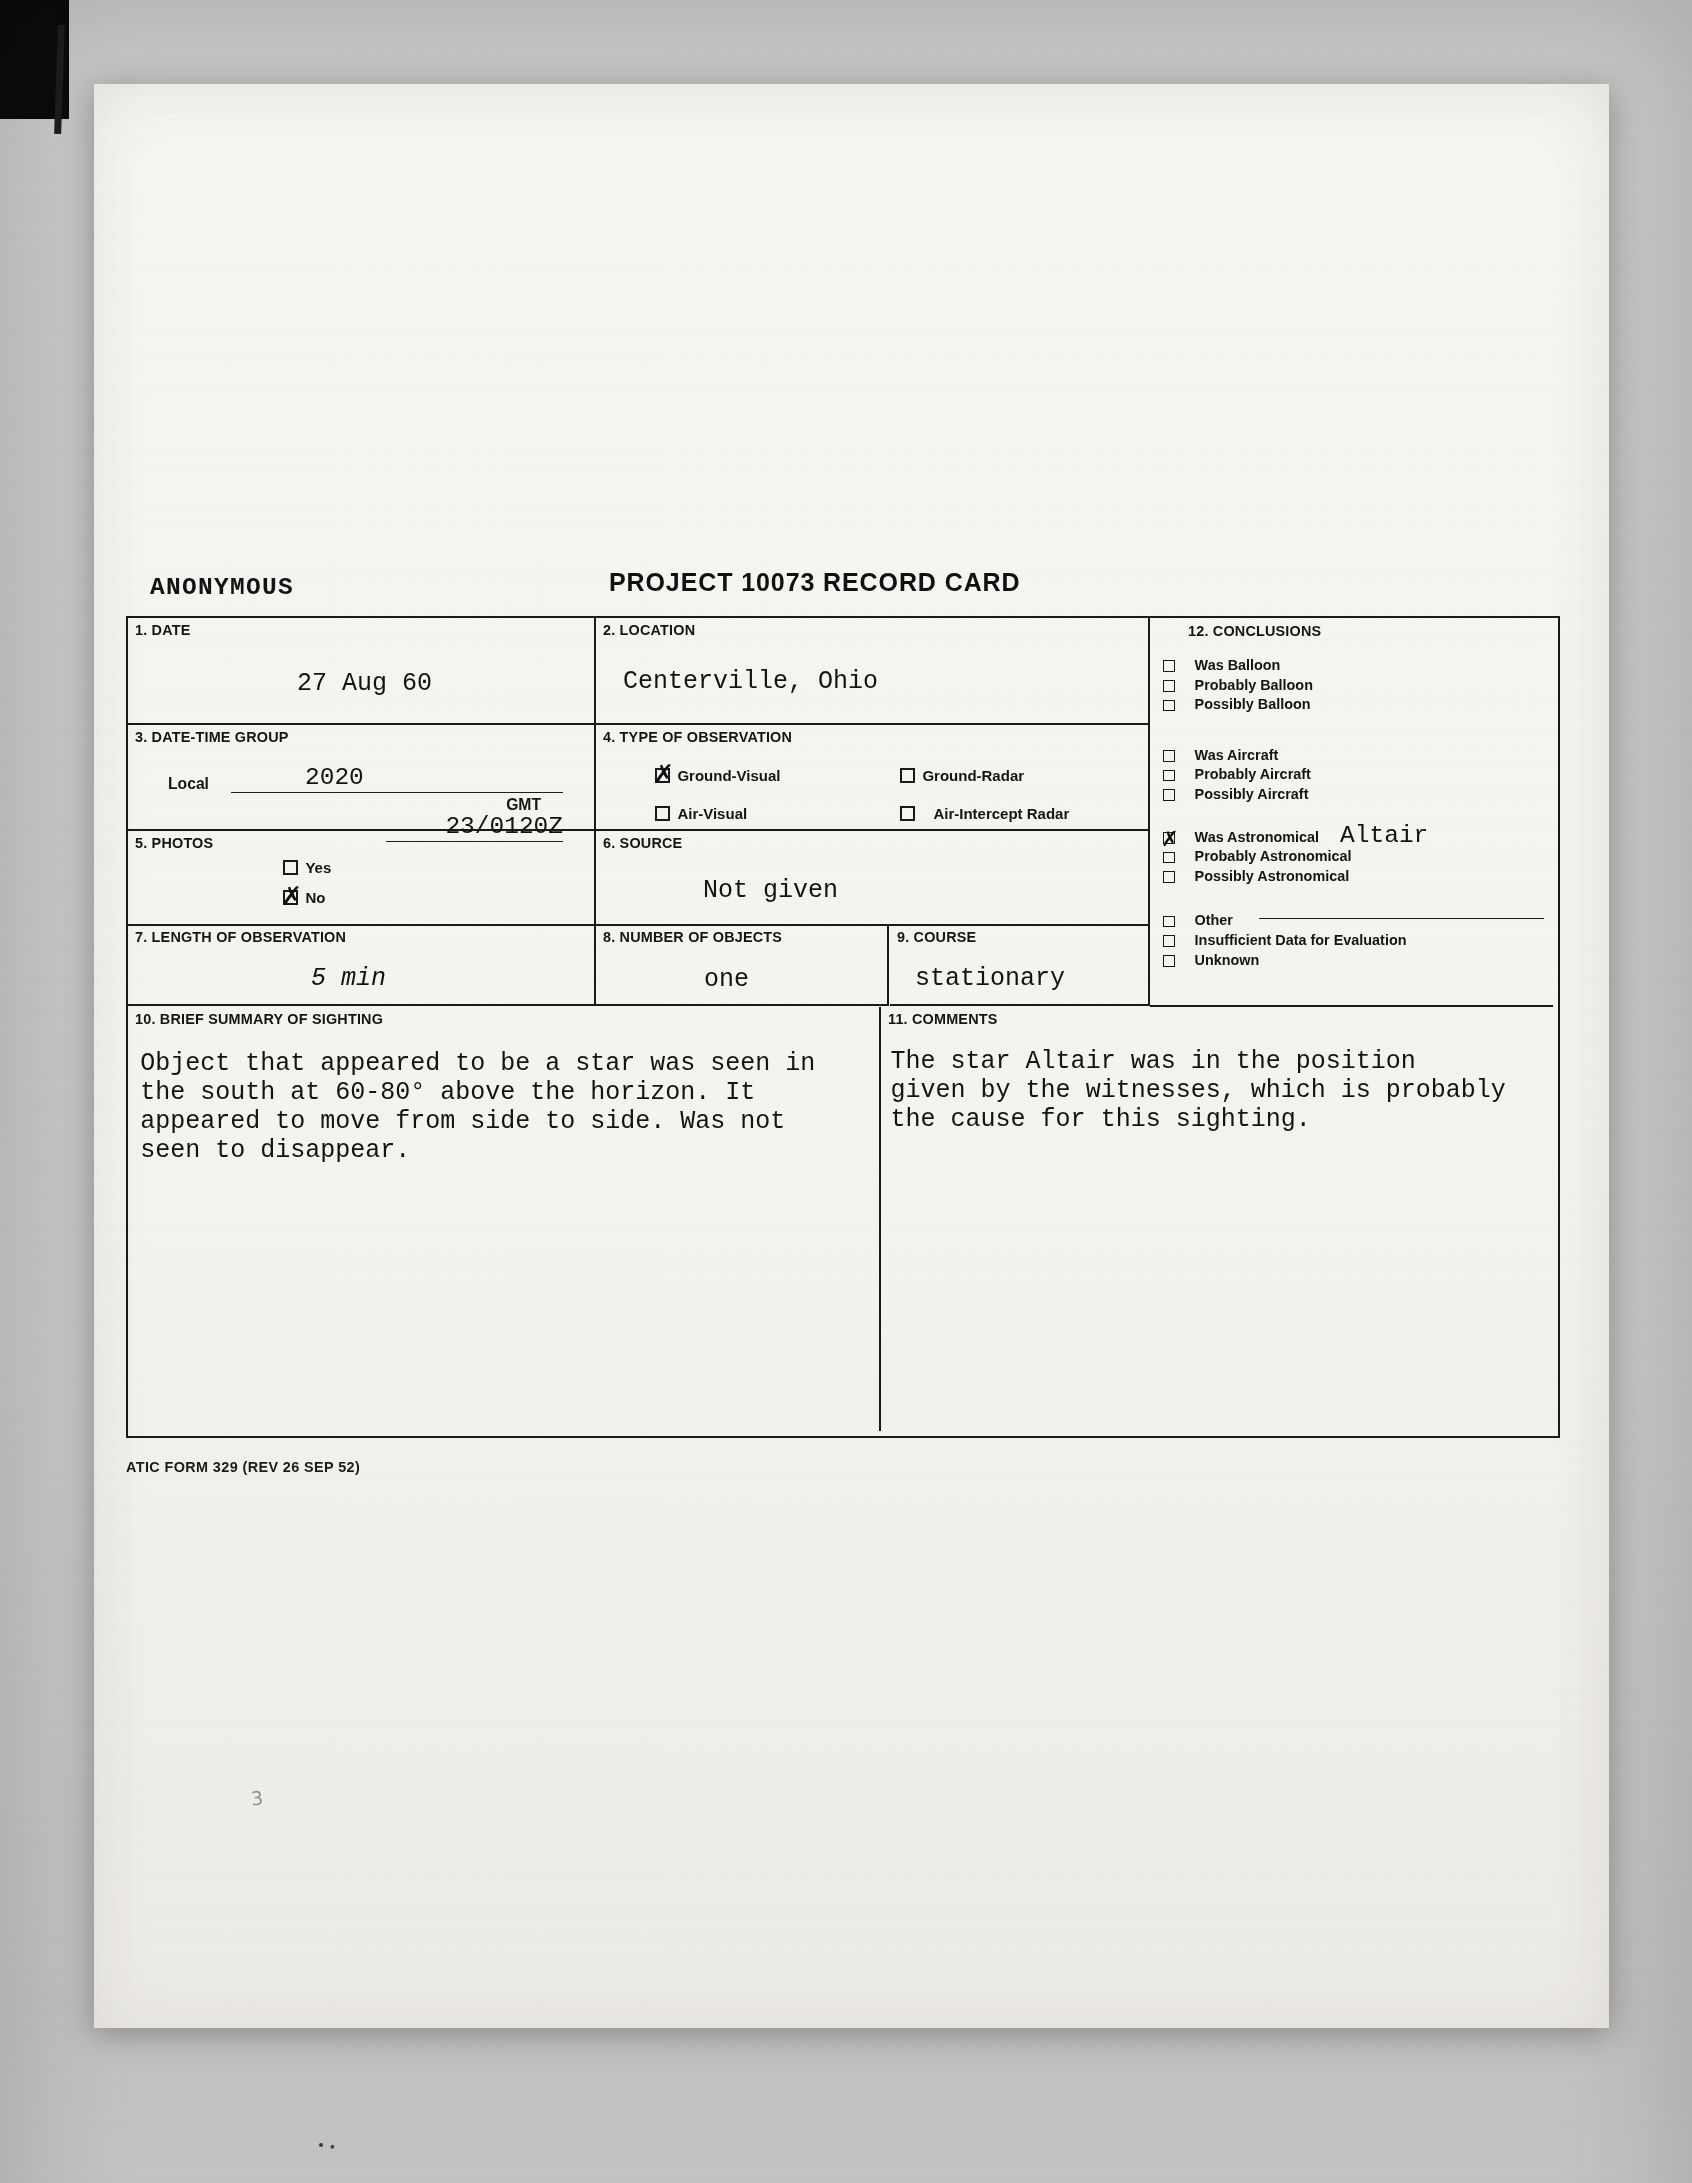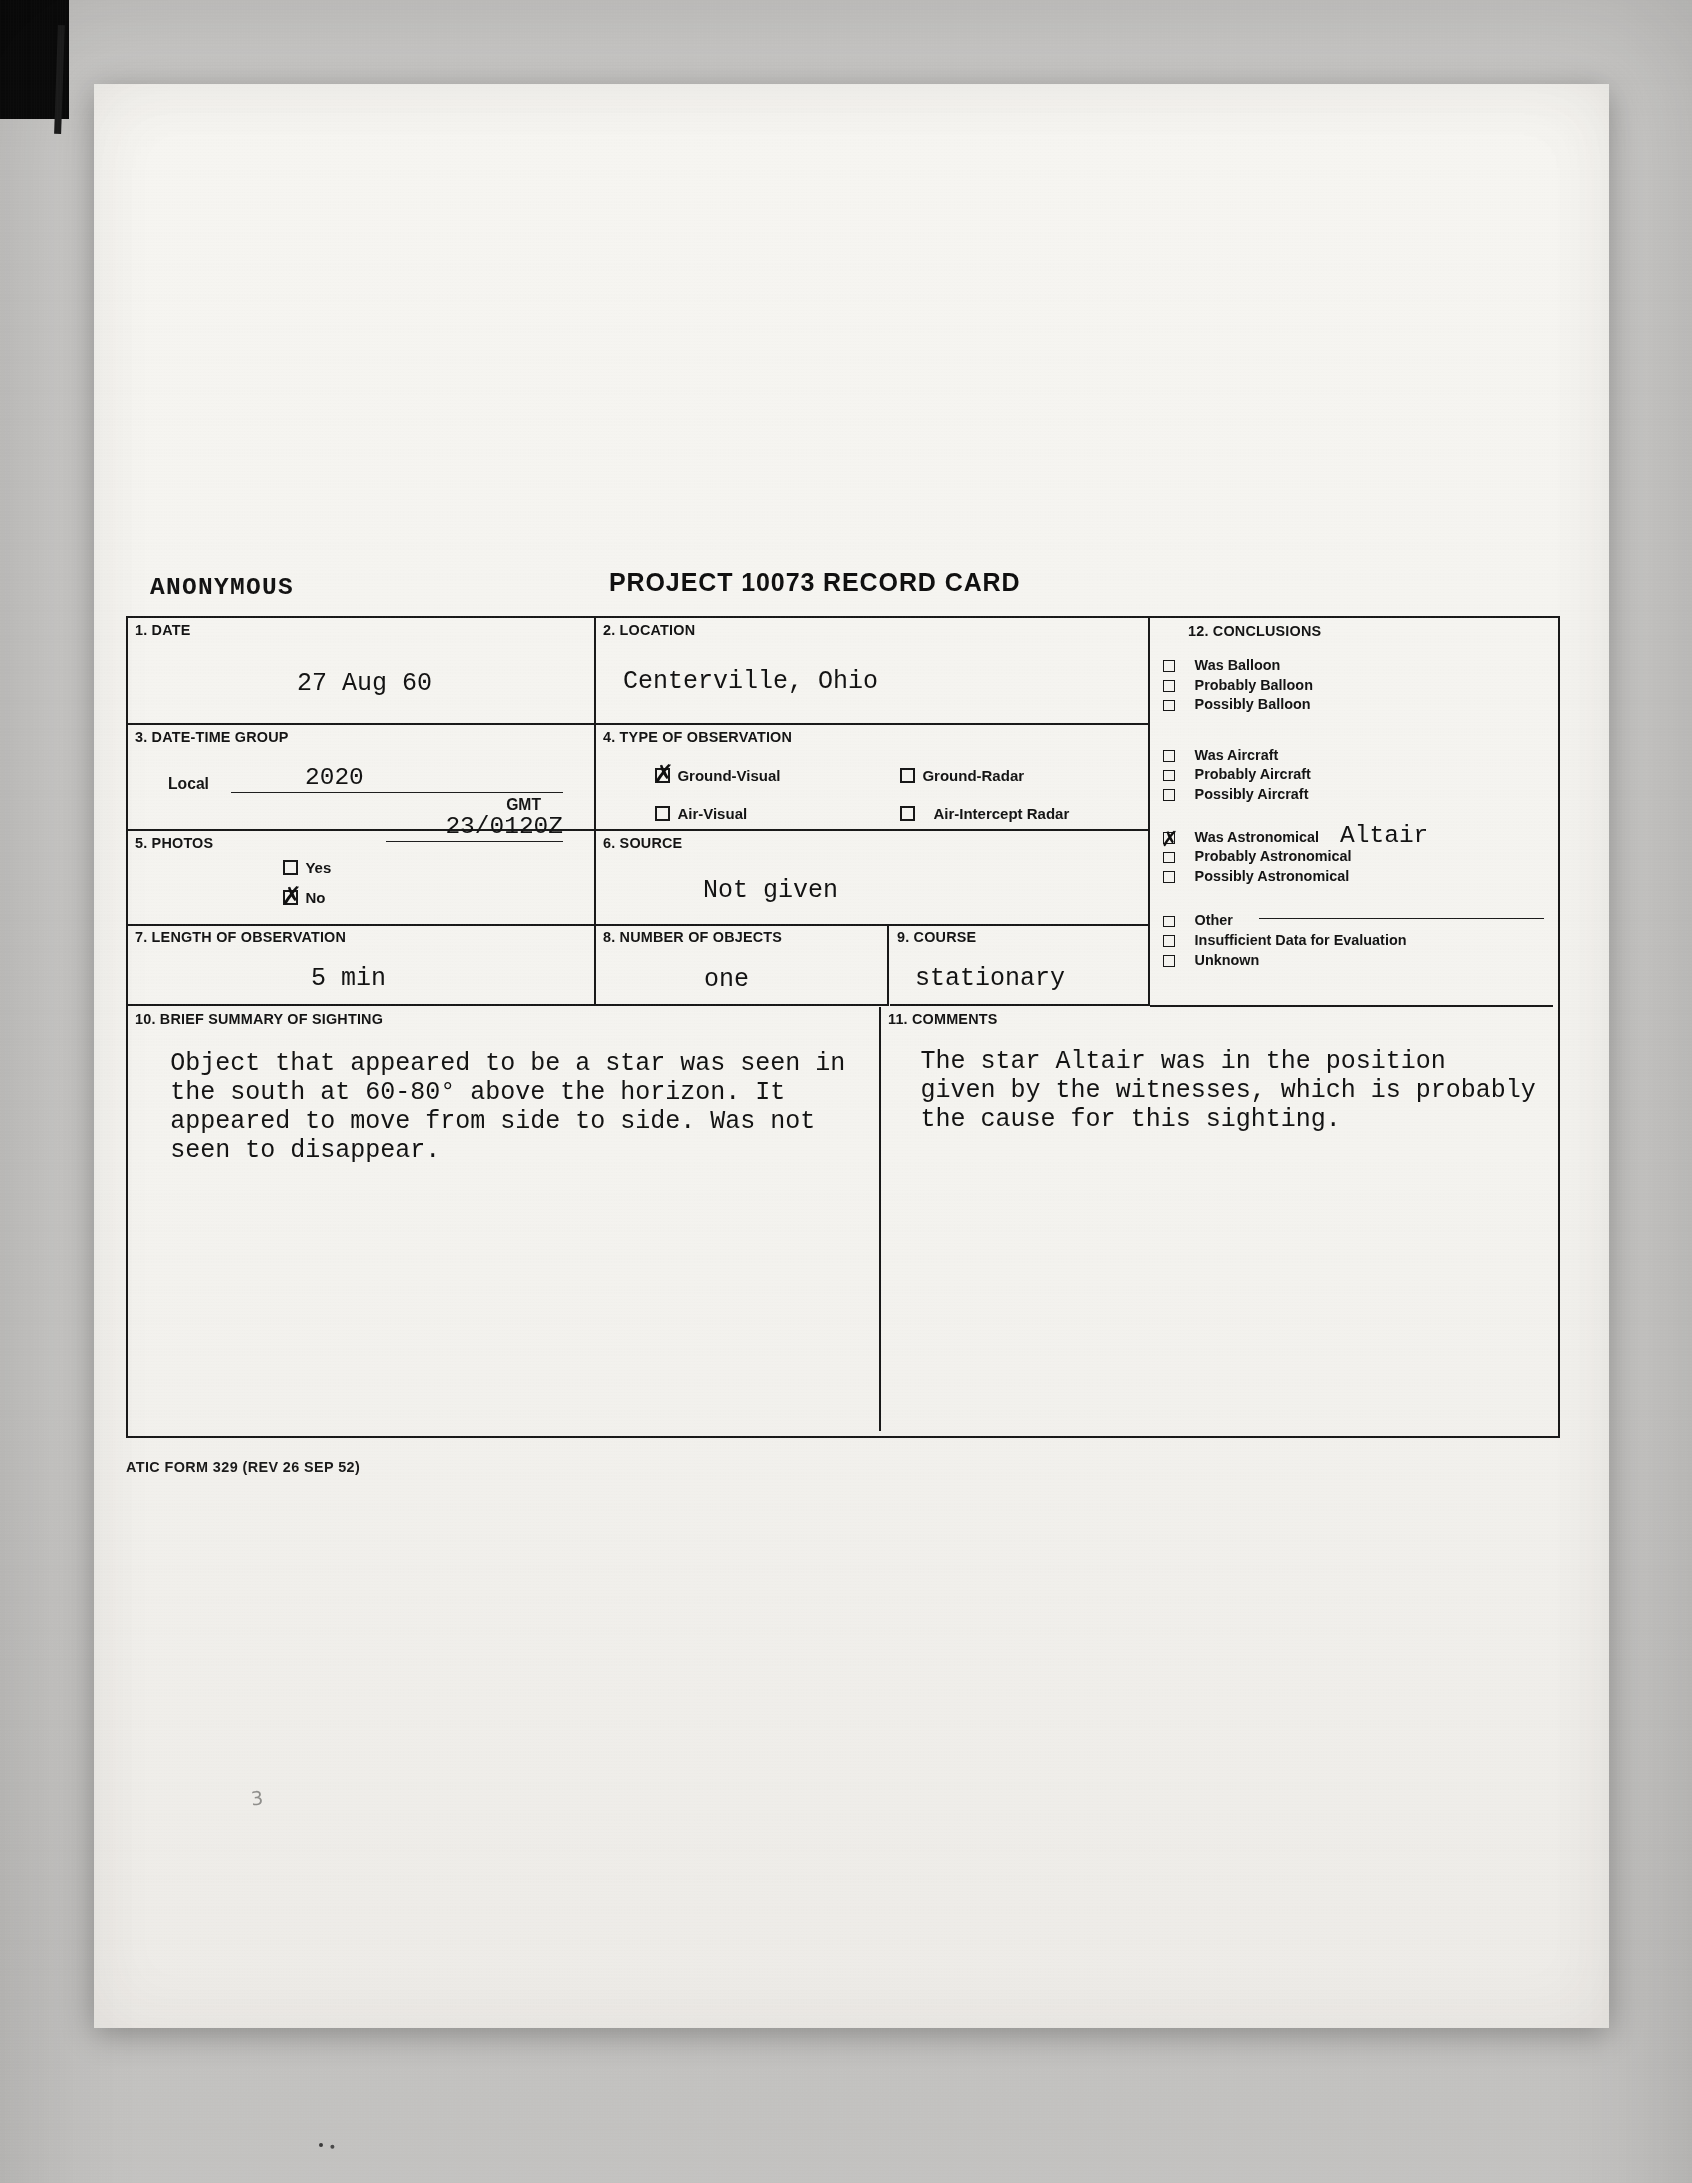--- a/index.html
+++ b/index.html
@@ -43,21 +43,21 @@
   .cb{width:11.4px;height:11.4px;border:2.2px solid #181818;position:relative;flex:none;background:transparent;}
   .cb.sm{width:9.6px;height:9.6px;border-width:1.7px;}
   .cb.checked::after{content:"✗";position:absolute;left:-3.5px;top:-7.9px;
        font:400 24.5px/24.5px "DejaVu Sans",sans-serif;color:#101010;}
   .cb.sm.checked::after{font-size:21px;left:-3.1px;top:-6.5px;}
 
   .u-row{position:absolute;left:40px;width:395px;display:flex;align-items:flex-end;}
   .u-lbl{font:700 15.7px/19px "Liberation Sans",sans-serif;color:#151515;margin-right:22px;flex:none;}
   .u-val{flex:1;border-bottom:1.7px solid #1d1d1d;font-size:24.5px;line-height:26px;padding-bottom:0.9px;}
 
-  .para{position:absolute;white-space:pre-line;font-size:25px;line-height:29px;margin-left:30px;}
+  .para{position:absolute;white-space:pre-line;font-size:25px;line-height:29px;}
 
   .clist{position:absolute;left:13px;top:38px;right:6.1px;display:flex;flex-direction:column;}
   .c-item{display:flex;align-items:center;min-height:19.6px;gap:20px;
           font:700 14.4px/17.5px "Liberation Sans",sans-serif;color:#141414;white-space:nowrap;}
   .c-item .cb{margin-top:0.9px;}
   .gap1{margin-top:31px;} .gap2{margin-top:23px;} .gap3{margin-top:25px;}
   .annot{font-size:24.5px;margin-left:1px;position:relative;top:-1.7px;font-weight:400;}
   .ofill{flex:1;border-bottom:1.7px solid #1c1c1c;margin:0 2.6px 4.4px 6.1px;min-width:26px;}
 
   .stray{position:absolute;left:157px;top:1703px;font:400 19px "DejaVu Sans",sans-serif;
@@ -188,21 +188,21 @@
       </div>
     </div>
 
     <div class="cell br bb" style="left:468px;top:213px;width:554px;height:95px;">
       <span class="lbl">6. SOURCE</span>
       <span class="type val" style="left:107px;top:46px;">Not given</span>
     </div>
 
     <div class="cell br bb" style="left:0;top:307px;width:468px;height:81px;">
       <span class="lbl">7. LENGTH OF OBSERVATION</span>
-      <span class="type val" style="left:183px;top:40px;">5 min</span>
+      <span class="type val" style="left:183px;top:40px;font-style:italic;">5 min</span>
     </div>
 
     <div class="cell br bb" style="left:468px;top:307px;width:293px;height:81px;">
       <span class="lbl">8. NUMBER OF OBJECTS</span>
       <span class="type val" style="left:108px;top:41px;">one</span>
     </div>
 
     <div class="cell br bb" style="left:762px;top:307px;width:260px;height:81px;">
       <span class="lbl">9. COURSE</span>
       <span class="type val" style="left:25px;top:40px;">stationary</span>

